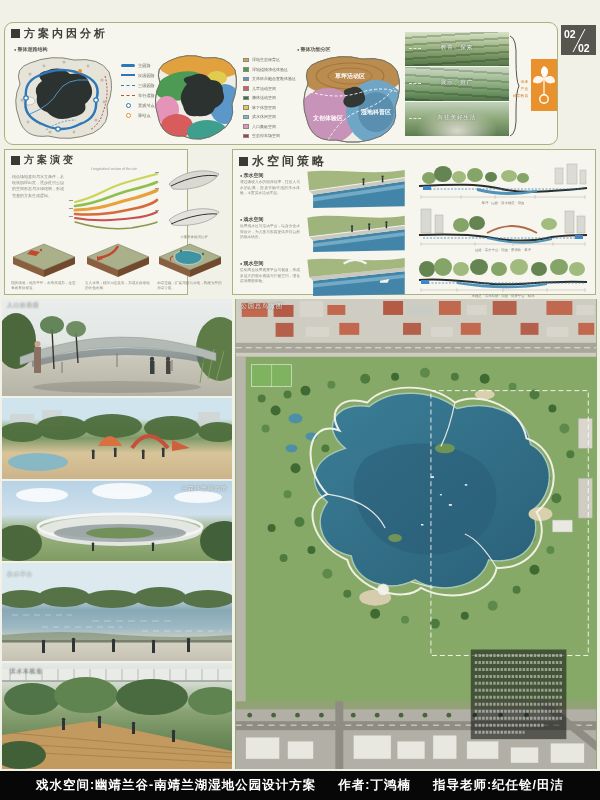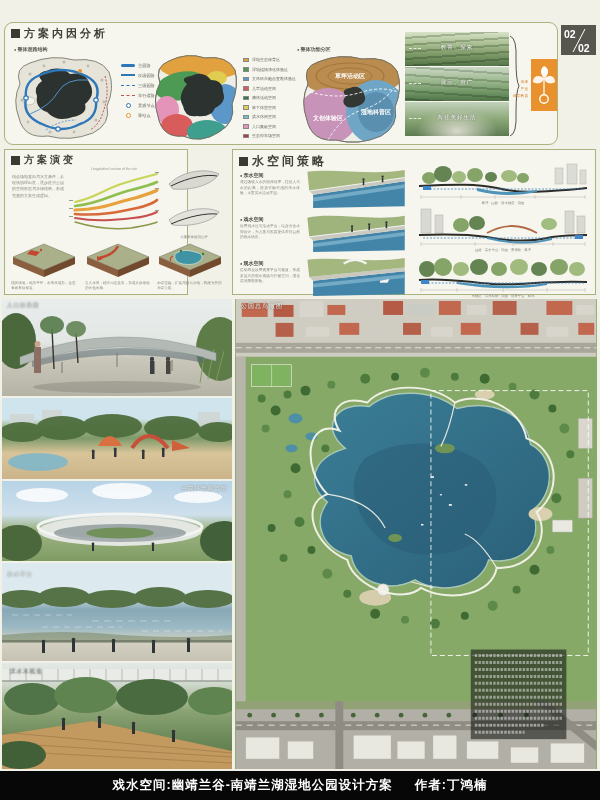--- a/index.html
+++ b/index.html
@@ -808,13 +808,14 @@
           <line x1="240" y1="435" x2="290" y2="435"></line>
       </g>
     </g>
   </svg>
   <span class="pcap" style="left:6px; top:3px; color:#f2f2ee; font-size:6px;">公园总鸟瞰图</span>
 </div>
 
 <div class="footer">
   <span>戏水空间:幽靖兰谷-南靖兰湖湿地公园设计方案</span>
   <span>作者:丁鸿楠</span>
+  <span>指导老师:纪任铨/田洁</span>
 </div>
 
 </body></html>

